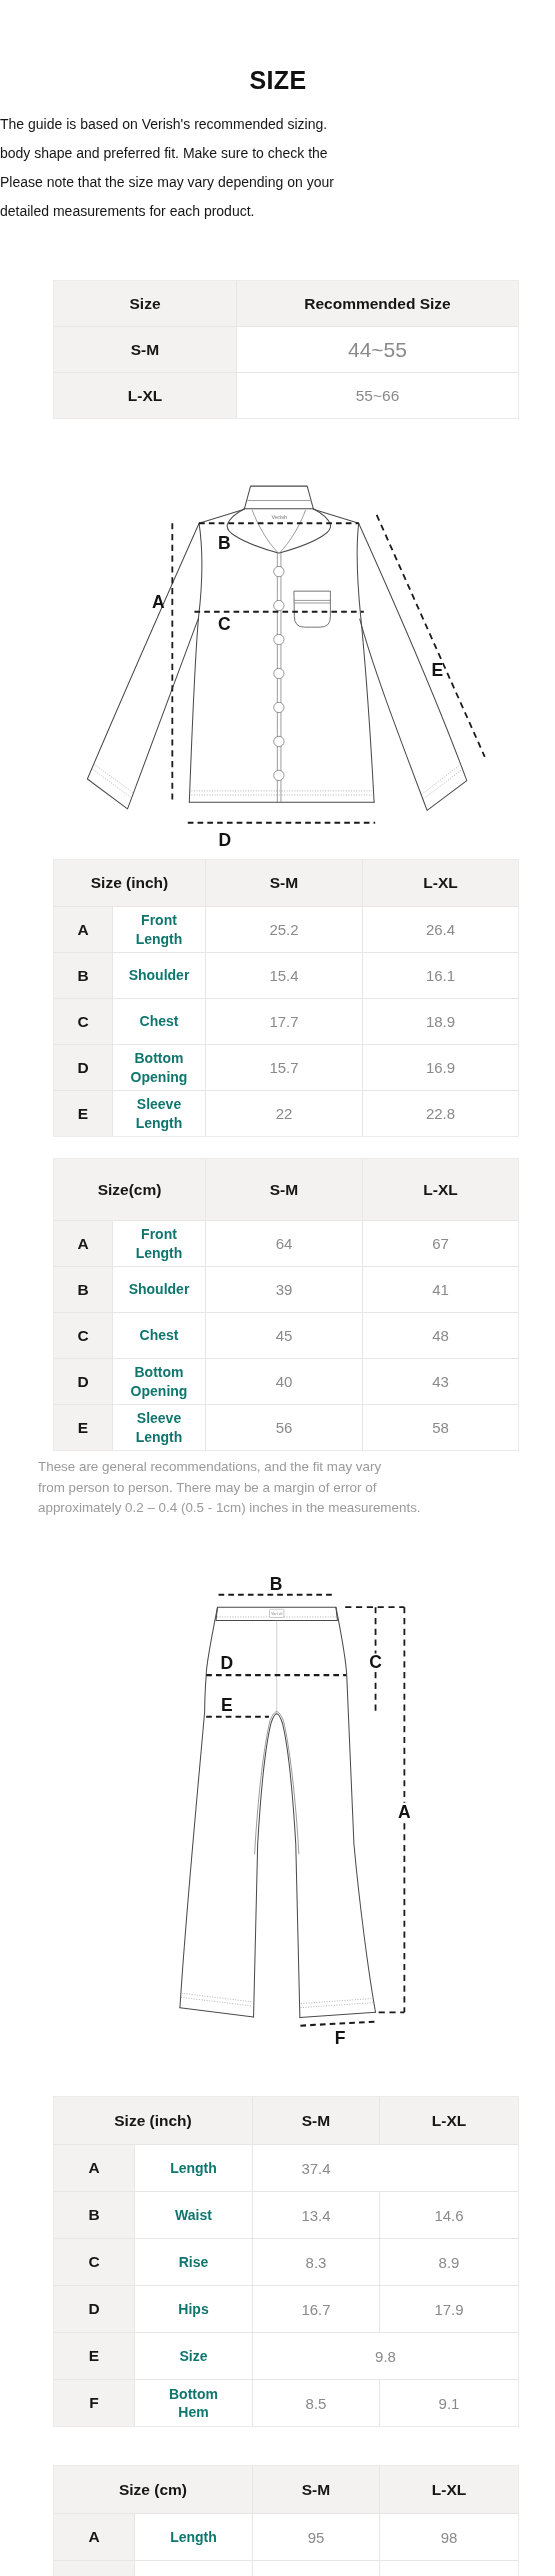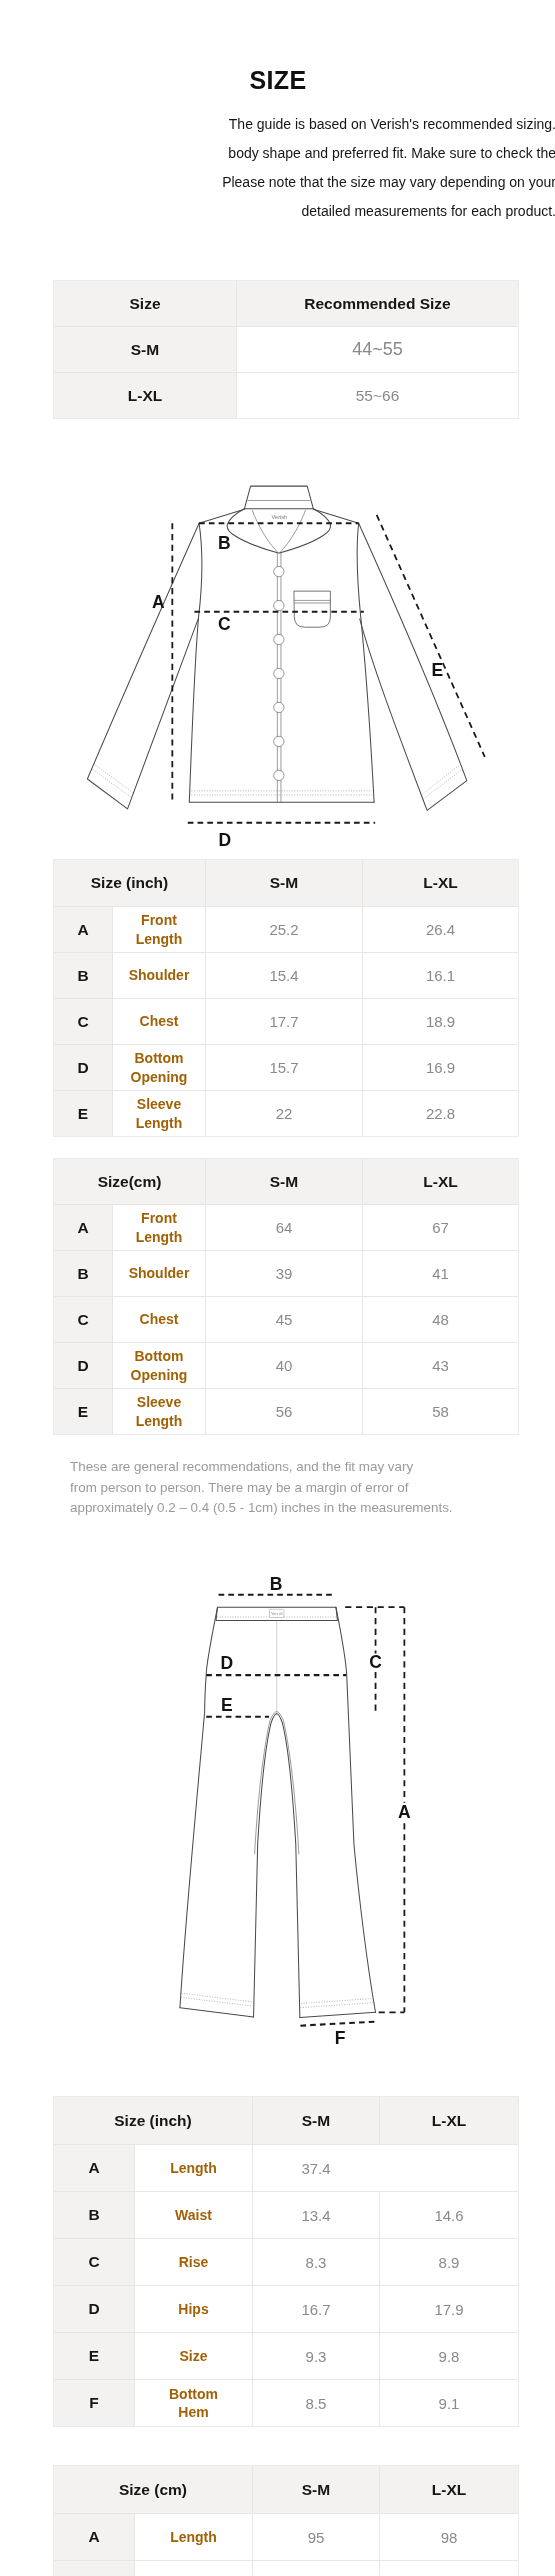--- a/index.html
+++ b/index.html
@@ -4,33 +4,33 @@
 <style>
   html,body{margin:0;padding:0}
   body{width:556px;height:2899px;position:relative;background:#ffffff;
        font-family:"Liberation Sans",sans-serif;color:#141414;overflow:hidden}
 
   .abs{position:absolute}
 
   
   .page-title{top:66px;left:0;width:556px;text-align:center;
               font-size:25px;font-weight:700;letter-spacing:0.3px;color:#111}
-  .intro{top:110px;left:0;width:556px;text-align:right;
+  .intro{top:110px;left:0;width:556px;text-align:left;
          font-size:14px;line-height:29px;font-weight:400;color:#161616}
 
   
   .tbl{left:53px;width:466px;border:0.5px solid #edebe9;background:#fff;box-sizing:border-box}
   .trow{display:flex;box-sizing:border-box}
   .trow + .trow{border-top:0.5px solid #e8e6e4}
   .cell{display:flex;align-items:center;justify-content:center;text-align:center;
         box-sizing:border-box;min-width:0}
   .cell + .cell{border-left:0.5px solid #e8e6e4}
   .head{background:#f3f2f0;font-weight:700;font-size:15.5px;color:#161616}
   .letter{background:#f3f2f0;font-weight:700;font-size:15.5px;color:#161616}
-  .lab{font-weight:700;font-size:14px;line-height:18.5px;color:#a16207}
+  .lab{font-weight:700;font-size:14px;line-height:18.5px;color:#0f766e}
   .lab span{display:inline-block;max-width:77px}
   .val{font-size:15px;font-weight:400;color:#8a8a8a}
 
   
   .t-rec .trow{height:46px}
   .t-rec .thead{height:45px}
   .t-rec .c1{width:182px}
   .t-rec .c2{flex:1}
   .t-rec .sizecell{font-weight:700;font-size:15.5px;color:#161616}
 
@@ -46,21 +46,21 @@
   
   .t-bot .thead{height:45px}
   .t-bot .trow{height:47px}
   .t-bot .cL{width:80px}
   .t-bot .cN{width:118px}
   .t-bot .cS{width:127px}
   .t-bot .cX{flex:1}
   .t-bot .cT{width:198px}
 
   
-  .note{left:70px;width:464px;font-size:13.4px;line-height:20.6px;color:#9b9b9b;font-weight:400}
+  .note{left:38px;width:464px;font-size:13.4px;line-height:20.6px;color:#9b9b9b;font-weight:400}
 
   
   svg{display:block}
   .outline{fill:none;stroke:#4a4a4a;stroke-width:2;stroke-linejoin:round;stroke-linecap:round}
   .thin{fill:none;stroke:#6a6a6a;stroke-width:1.3}
   .stitch{fill:none;stroke:#8a8a8a;stroke-width:1.2;stroke-dasharray:2 3}
   .meas{fill:none;stroke:#1a1a1a;stroke-width:4;stroke-dasharray:11 8}
   .measv{fill:none;stroke:#1a1a1a;stroke-width:3.5;stroke-dasharray:12 9}
   .dlabel{font-size:34px;font-weight:700;fill:#131313;font-family:"Liberation Sans",sans-serif}
   .brandtxt{font-size:11px;fill:#777;font-family:"Liberation Sans",sans-serif}
@@ -78,21 +78,21 @@
   <div>detailed measurements for each product.</div>
 </div>
 
 <div class="abs tbl t-rec" style="top:280px">
   <div class="trow thead">
     <div class="cell head c1">Size</div>
     <div class="cell head c2">Recommended Size</div>
   </div>
   <div class="trow">
     <div class="cell letter c1 sizecell">S-M</div>
-    <div class="cell val c2" style="font-size:18px">44~55</div>
+    <div class="cell val c2" style="font-size:21px">44~55</div>
   </div>
   <div class="trow">
     <div class="cell letter c1 sizecell">L-XL</div>
     <div class="cell val c2" style="font-size:15.5px">55~66</div>
   </div>
 </div>
 
 <svg class="abs" style="left:77px;top:447px" width="412" height="418" viewBox="0 0 800 812">
 
   <g>
@@ -196,21 +196,21 @@
     <div class="cell letter cL">E</div>
     <div class="cell lab cN">
         <span>Sleeve Length</span>
       </div>
     <div class="cell val cS">22</div>
     <div class="cell val cX">22.8</div>
   </div>
 </div>
 
 <div class="abs tbl t-top" style="top:1158px">
-  <div class="trow thead" style="height:45px">
+  <div class="trow thead" style="height:61px">
     <div class="cell head cT">Size(cm)</div>
     <div class="cell head cS">S-M</div>
     <div class="cell head cX">L-XL</div>
   </div>
   <div class="trow">
     <div class="cell letter cL">A</div>
     <div class="cell lab cN">
         <span>Front Length</span>
       </div>
     <div class="cell val cS">64</div>
@@ -335,21 +335,20 @@
         <span>Hips</span>
       </div>
     <div class="cell val cS">16.7</div>
     <div class="cell val cX">17.9</div>
   </div>
   <div class="trow">
     <div class="cell letter cL">E</div>
     <div class="cell lab cN">
         <span>Size</span>
       </div>
-    <div class="cell val cS">9.3</div>
     <div class="cell val cX">9.8</div>
   </div>
   <div class="trow">
     <div class="cell letter cL">F</div>
     <div class="cell lab cN">
         <span>Bottom Hem</span>
       </div>
     <div class="cell val cS">8.5</div>
     <div class="cell val cX">9.1</div>
   </div>

